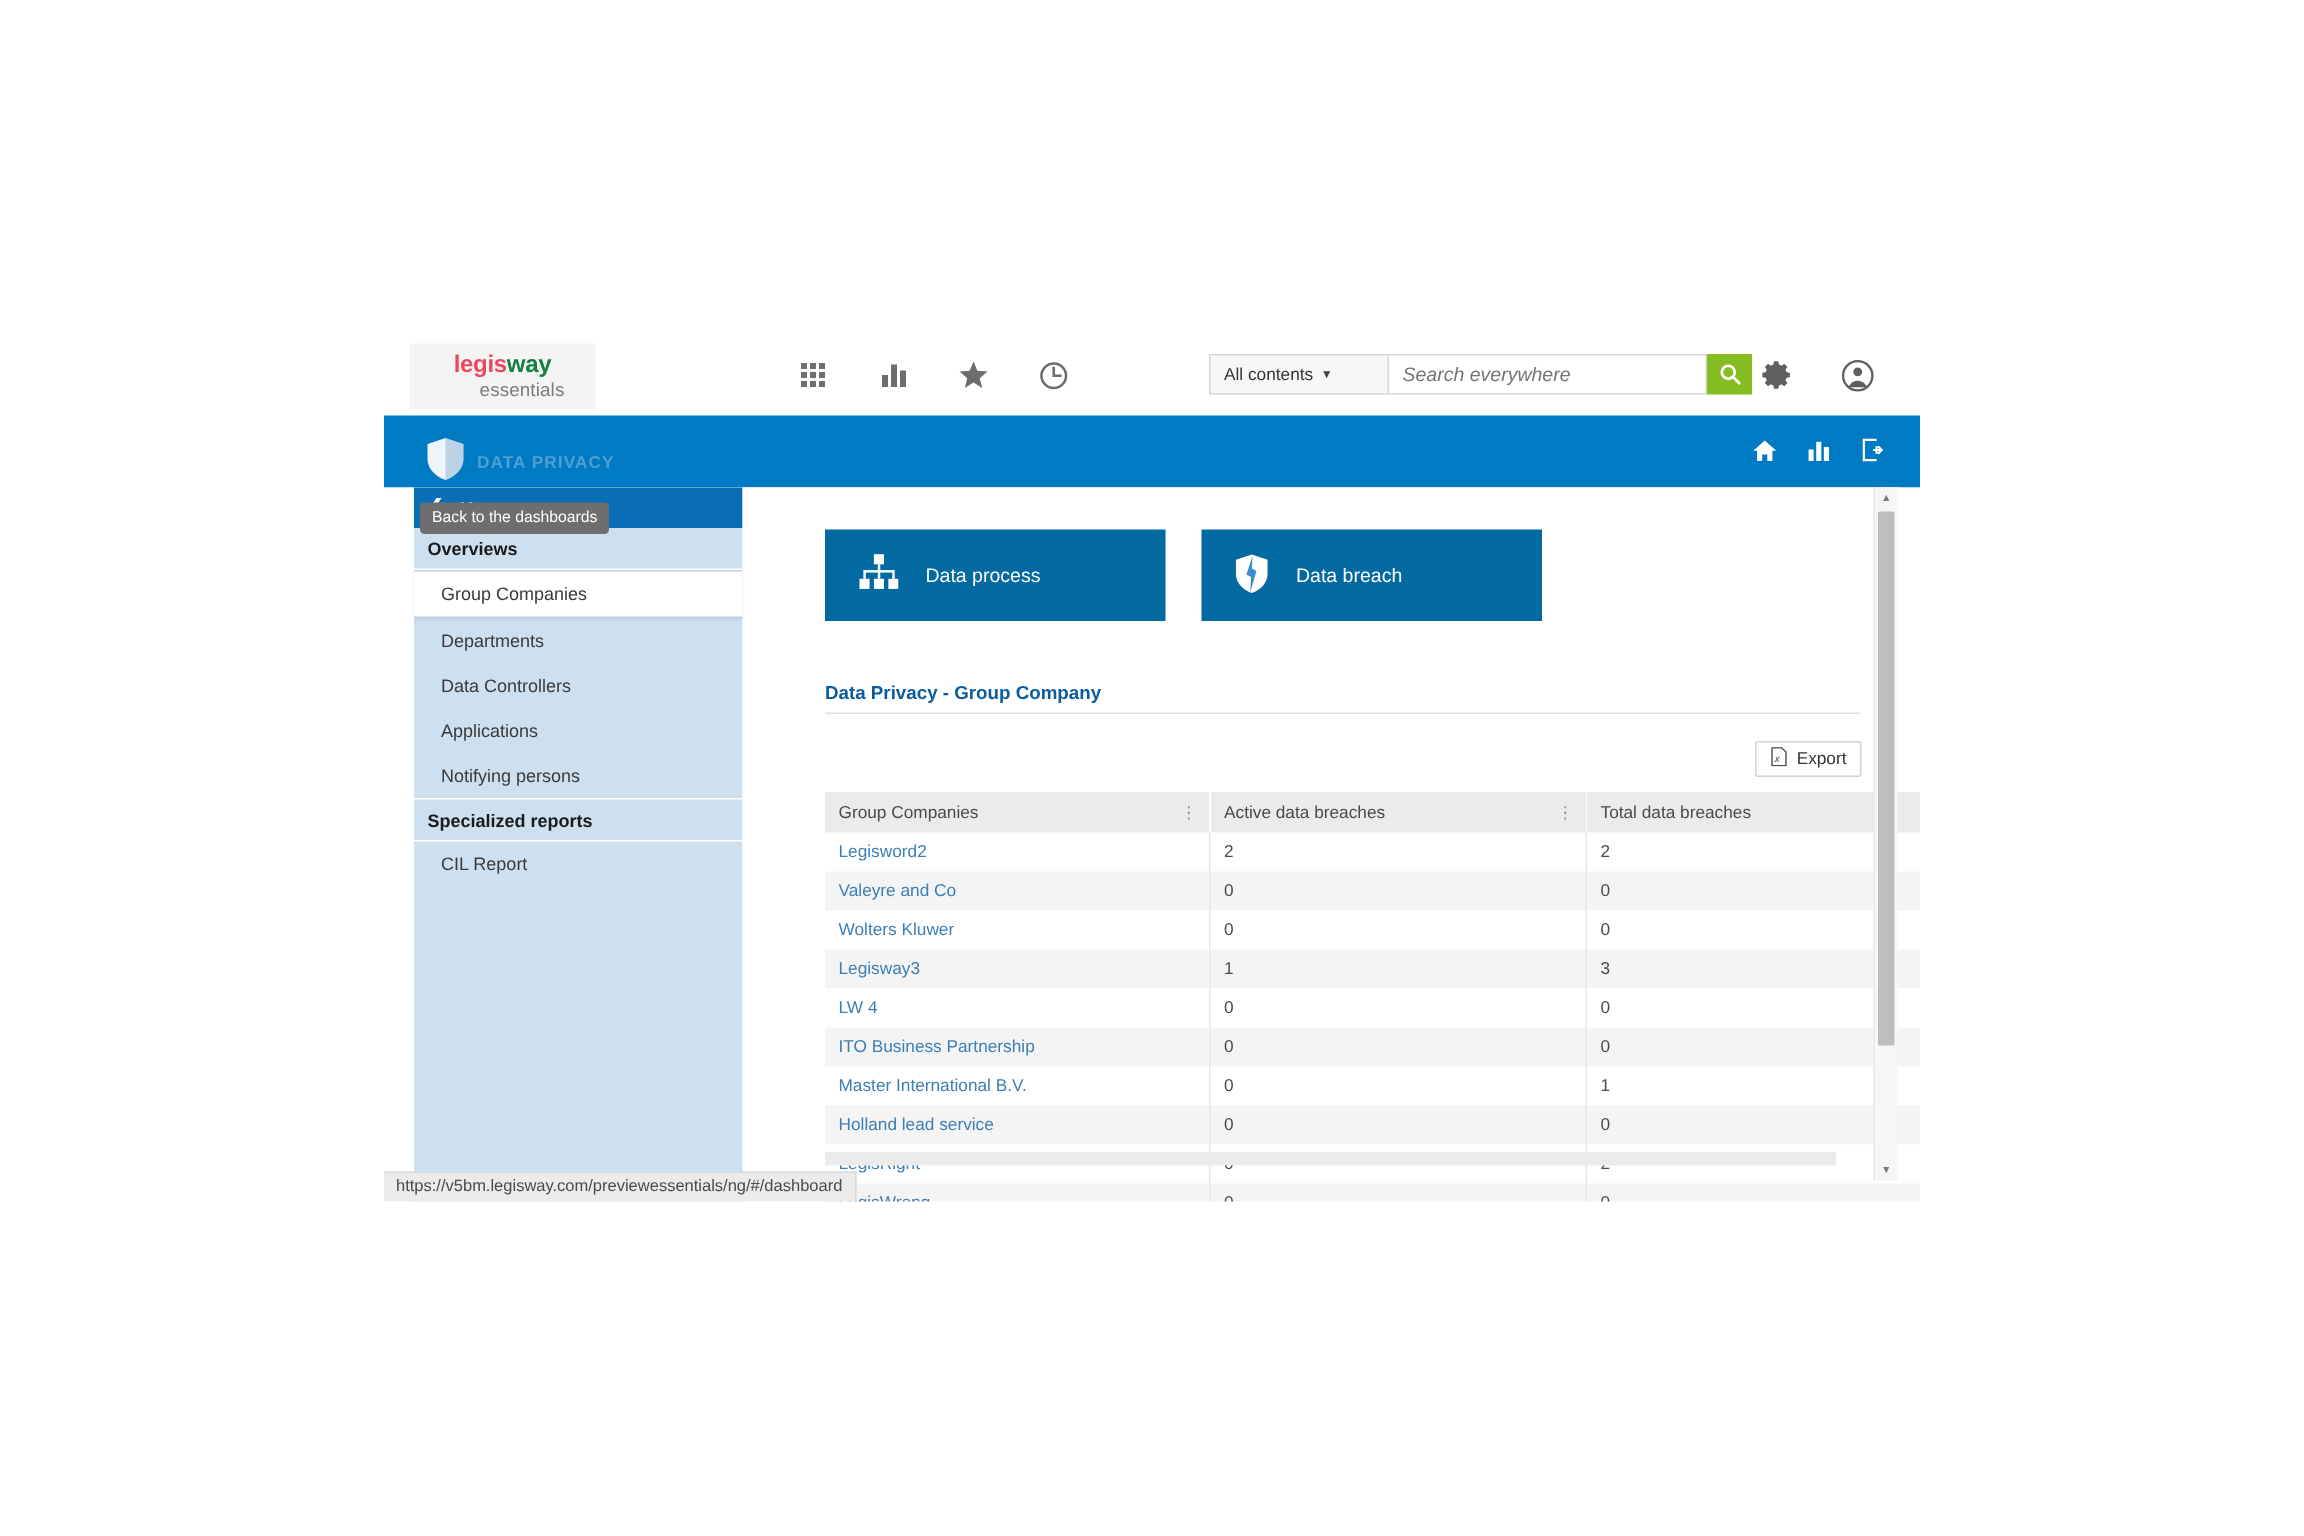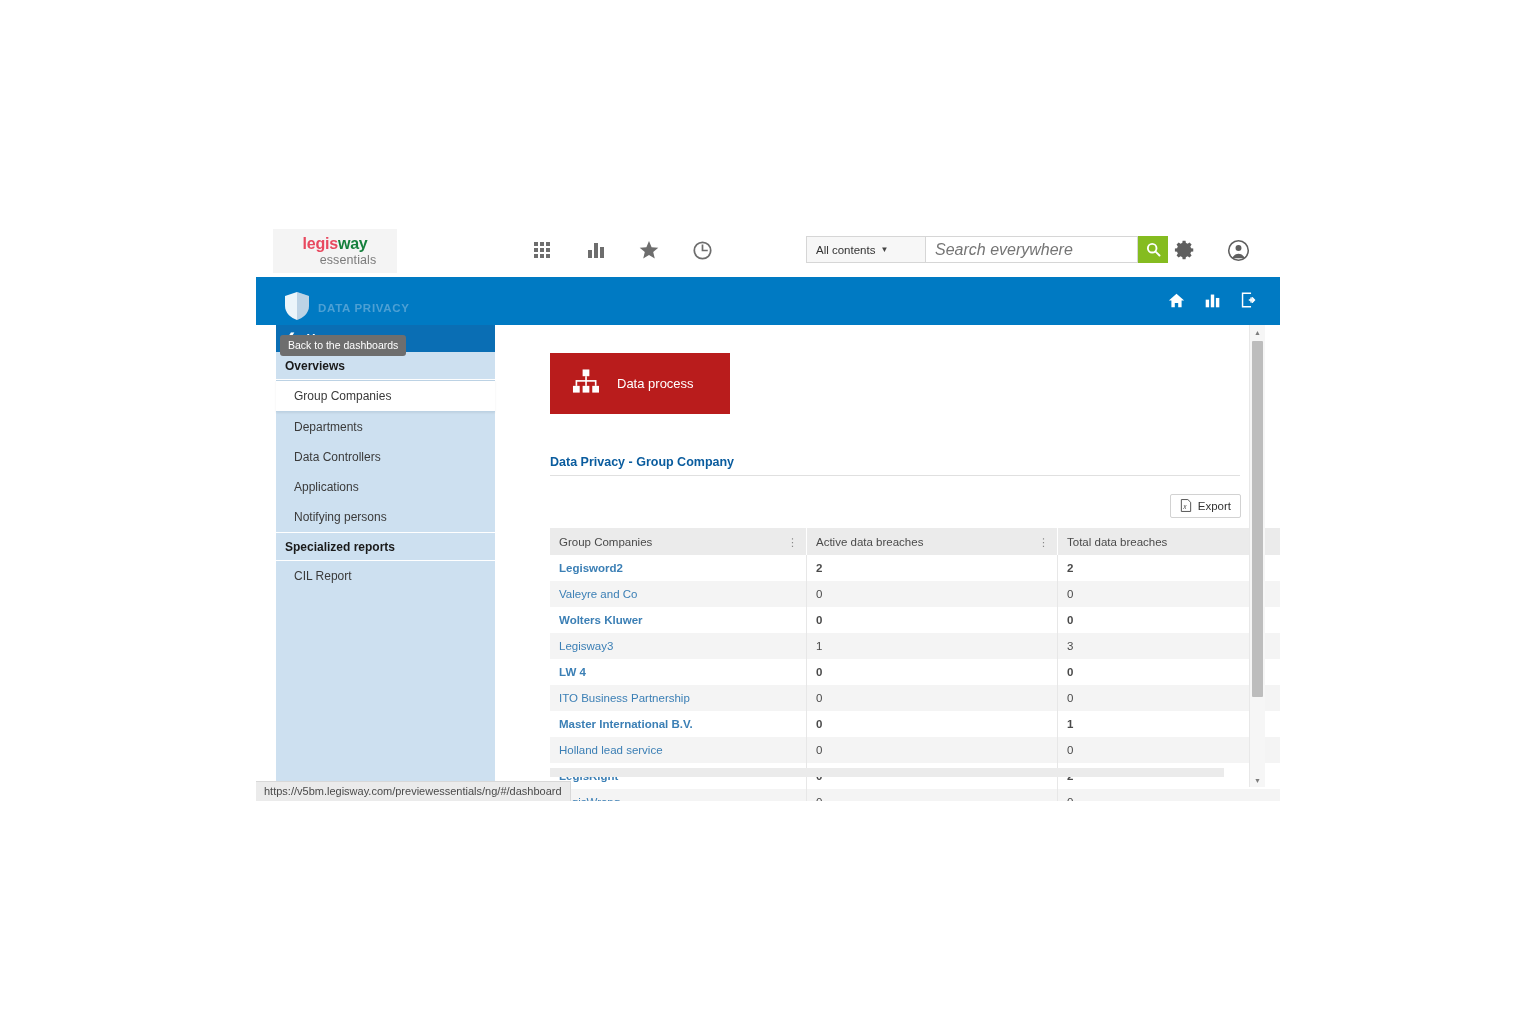--- a/index.html
+++ b/index.html
@@ -85,21 +85,21 @@
     align-items: center;
     padding-left: 9px;
     box-sizing: border-box;
   }
   .caret { margin-left: 5px; font-size: 8px; color: #444; }
   .search-input {
     width: 212px;
     border: 1px solid #d6d6d6;
     border-left: none;
     background: #ffffff;
-    font-size: 16px;
+    font-size: 13px;
     font-style: italic;
     color: #9a9a9a;
     padding-left: 9px;
     box-sizing: border-box;
     outline: none;
     font-family: "Liberation Sans", sans-serif;
   }
   .search-btn {
     width: 30px;
     background: #85bc20;
@@ -221,23 +221,23 @@
   .main {
     position: absolute;
     left: 239px; top: 0;
     width: 770px;
     height: 462px;
     background: #ffffff;
   }
 
   .tiles { position: absolute; left: 55px; top: 28px; display: flex; gap: 24px; }
   .tile {
-    width: 180px;
+    width: 227px;
     height: 61px;
-    background: #b91c1c;
+    background: #0369a1;
     display: flex;
     align-items: center;
     padding-left: 22px;
     box-sizing: border-box;
     color: #ffffff;
     font-size: 13px;
     cursor: pointer;
   }
   .tile .tlabel { margin-left: 18px; }
 
@@ -306,21 +306,21 @@
     cursor: pointer;
   }
   table.grid td {
     height: 24px;
     font-size: 11.5px;
     color: #4a4a4a;
     padding-left: 9px;
     border-right: 1px solid #e7e7e7;
   }
   table.grid td.namecell { color: #3b7fb5; cursor: pointer; }
-  table.grid tr.odd td { background: #ffffff; font-weight: bold; }
+  table.grid tr.odd td { background: #ffffff; }
   table.grid tr.even td { background: #f4f4f4; }
 
   .table-foot {
     position: absolute;
     left: 55px;
     top: 443px;
     width: 674px;
     height: 9px;
     background: #ebebeb;
   }
@@ -530,20 +530,29 @@
               <rect x="21" y="17" width="7" height="7"></rect>
               <rect x="13.7" y="7" width="1.7" height="5"></rect>
               <rect x="4.5" y="11" width="20" height="1.7"></rect>
               <rect x="3.7" y="11" width="1.7" height="6"></rect>
               <rect x="13.7" y="11" width="1.7" height="6"></rect>
               <rect x="23.7" y="11" width="1.7" height="6"></rect>
             </svg>
           </span>
           <span class="tlabel">Data process</span>
         </div>
+        <div class="tile">
+          <span>
+            <svg width="23" height="27" viewBox="0 0 24 28" fill="#ffffff">
+              <path d="M12 0.6 L23 4.3 V14 C23 20.4 18.2 25.2 12 27.4 C5.8 25.2 1 20.4 1 14 V4.3 Z"></path>
+              <path d="M12.6 1.4 L12.1 10.4 L15.3 12.1 L11 26.8 L11.5 16.2 L8.3 14.6 Z" fill="#3a8dcc"></path>
+            </svg>
+          </span>
+          <span class="tlabel">Data breach</span>
+        </div>
       </div>
 
       <div class="section-title">Data Privacy - Group Company</div>
       <div class="title-rule"></div>
 
       <div class="export-btn">
         <span>
           <svg width="12" height="13" viewBox="0 0 12 14" fill="none" stroke="#4a4a4a" stroke-width="1">
             <path d="M1 0.6 H8 L11 3.6 V13.4 H1 Z"></path>
             <text x="3" y="10.5" font-size="7" fill="#4a4a4a" stroke="none" font-family="Liberation Sans, sans-serif" font-style="italic">x</text>

